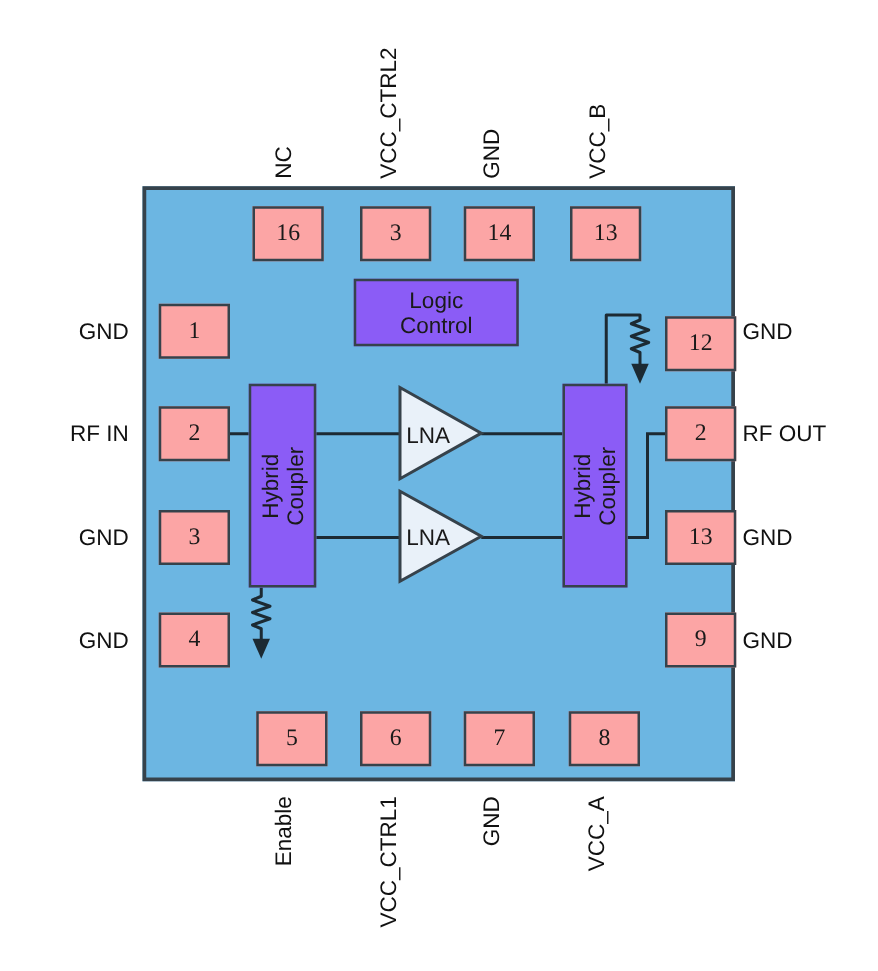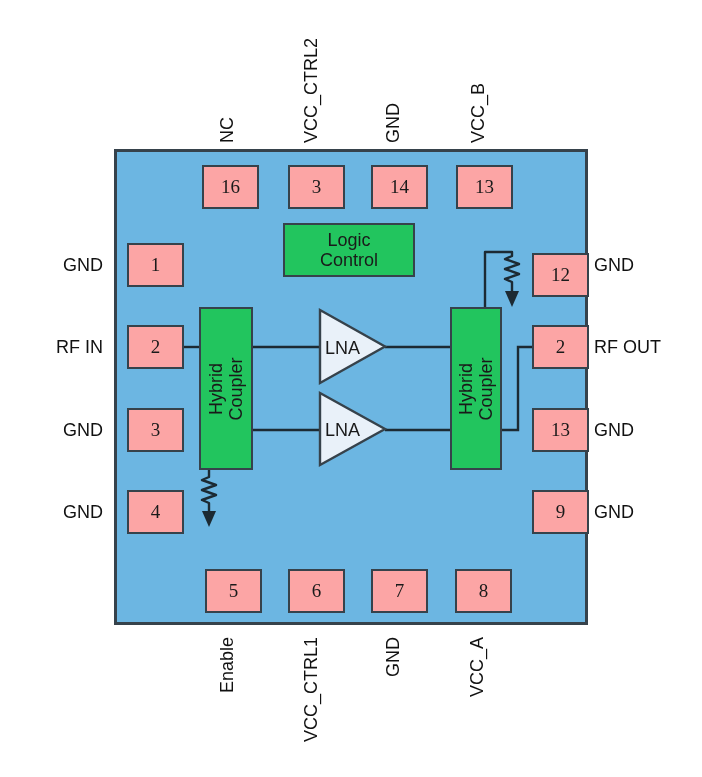--- a/index.html
+++ b/index.html
@@ -13,21 +13,21 @@
   }
   .svg-overlay { position:absolute; left:0; top:0; width:702px; height:777px; }
   .pin {
     position:absolute; width:57px; height:44px; box-sizing:border-box;
     background:#fca5a5; border:2px solid #36424B;
     display:flex; align-items:center; justify-content:center;
     font-size:19px; color:#1a1a1a;font-family:Liberation Serif, serif;
   }
   .block {
     position:absolute; box-sizing:border-box;
-    background:#22c55e; border:2px solid #36424B;padding-left:22px;
+    background:#8b5cf6; border:2px solid #36424B;padding-left:22px;
   }
   .block-text-h {
     position:absolute; left:50%; top:50%; transform:translate(-50%,-50%);
     text-align:center; font-size:18px; line-height:20px; color:#1a1a1a; white-space:nowrap;
   }
   .block-text-v {
     position:absolute; left:50%; top:50%;
     transform:translate(-50%,-50%) rotate(-90deg);
     text-align:center; font-size:18px; line-height:20px; color:#1a1a1a; white-space:nowrap;
   }

